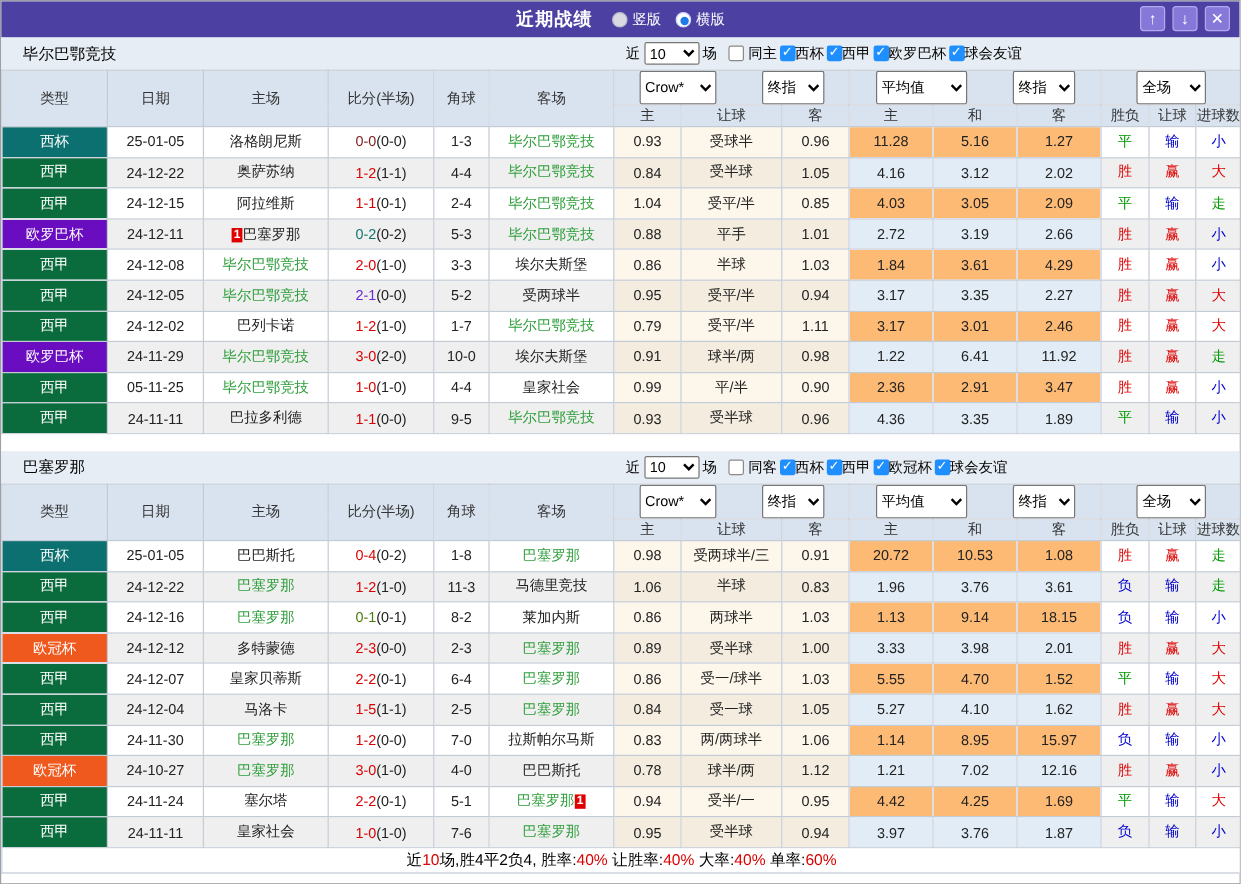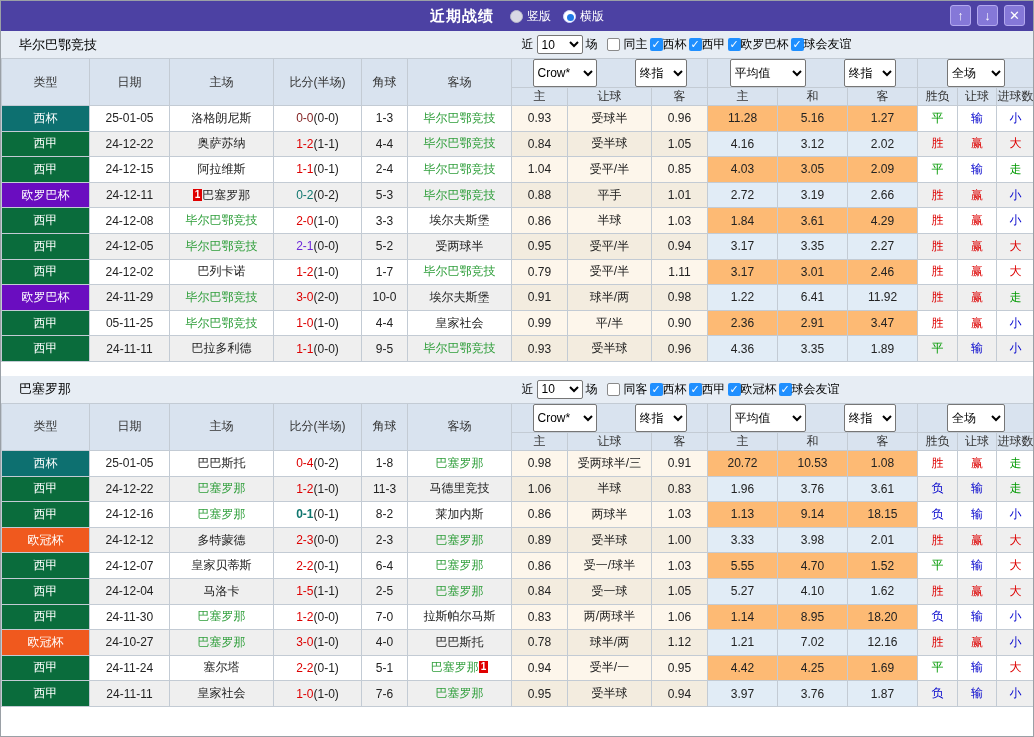--- a/index.html
+++ b/index.html
@@ -404,21 +404,21 @@
               <td class="avg">3.76</td>
               <td class="avg">3.61</td>
               <td style="color: rgb(0, 0, 204);">负</td>
               <td style="color: rgb(0, 0, 204);">输</td>
               <td style="color: rgb(0, 153, 0);">走</td>
             </tr>
             <tr class="odd">
               <td class="typ" style="background: rgb(10, 108, 60);">西甲</td>
               <td>24-12-16</td>
               <td><span style="color: rgb(46, 158, 58);">巴塞罗那</span></td>
-              <td><span style="color: #0f766e; font-weight: bold;">0-1</span><span>(0-1)</span></td>
+              <td><span style="color: #4d7c0f;">0-1</span><span>(0-1)</span></td>
               <td>8-2</td>
               <td><span>莱加内斯</span></td>
               <td class="crow">0.86</td>
               <td class="crow">两球半</td>
               <td class="crow">1.03</td>
               <td class="avg">1.13</td>
               <td class="avg">9.14</td>
               <td class="avg">18.15</td>
               <td style="color: rgb(0, 0, 204);">负</td>
               <td style="color: rgb(0, 0, 204);">输</td>
@@ -480,21 +480,21 @@
               <td>24-11-30</td>
               <td><span style="color: rgb(46, 158, 58);">巴塞罗那</span></td>
               <td><span style="color: rgb(221, 0, 0);">1-2</span><span>(0-0)</span></td>
               <td>7-0</td>
               <td><span>拉斯帕尔马斯</span></td>
               <td class="crow">0.83</td>
               <td class="crow">两/两球半</td>
               <td class="crow">1.06</td>
               <td class="avg">1.14</td>
               <td class="avg">8.95</td>
-              <td class="avg">18.20</td>
+              <td class="avg">15.97</td>
               <td style="color: rgb(0, 0, 204);">负</td>
               <td style="color: rgb(0, 0, 204);">输</td>
               <td style="color: rgb(0, 0, 204);">小</td>
             </tr>
             <tr class="even">
               <td class="typ" style="background: rgb(240, 89, 30);">欧冠杯</td>
               <td>24-10-27</td>
               <td><span style="color: rgb(46, 158, 58);">巴塞罗那</span></td>
               <td><span style="color: rgb(221, 0, 0);">3-0</span><span>(1-0)</span></td>
               <td>4-0</td>
@@ -538,15 +538,16 @@
               <td class="crow">0.94</td>
               <td class="avg">3.97</td>
               <td class="avg">3.76</td>
               <td class="avg">1.87</td>
               <td style="color: rgb(0, 0, 204);">负</td>
               <td style="color: rgb(0, 0, 204);">输</td>
               <td style="color: rgb(0, 0, 204);">小</td>
             </tr>
           </tbody>
         </table>
+        <div class="footer-row"><span>近</span><span style="color: rgb(221, 0, 0);">10</span><span>场,胜4平2负4, 胜率:</span><span style="color: rgb(221, 0, 0);">40%</span><span> 让胜率:</span><span style="color: rgb(221, 0, 0);">40%</span><span> 大率:</span><span style="color: rgb(221, 0, 0);">40%</span><span> 单率:</span><span style="color: rgb(221, 0, 0);">60%</span></div>
       </div>
     </div>
 </div>
 
 </body></html>

